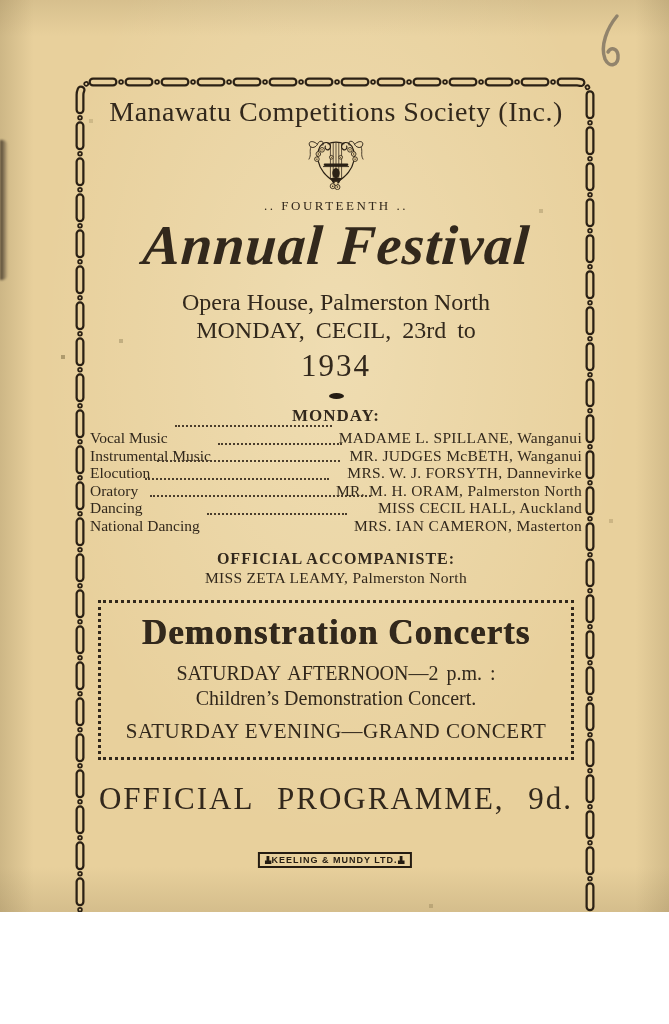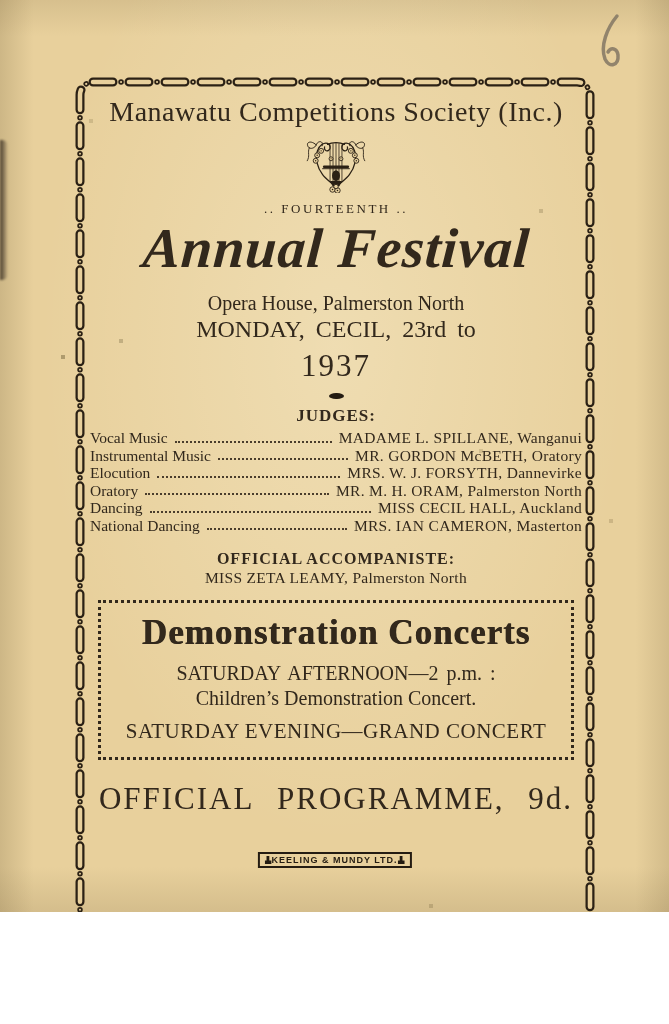--- a/index.html
+++ b/index.html
@@ -25,27 +25,27 @@
 
   .content{
     position:absolute; left:90px; top:88px; width:492px; bottom:95px;
     display:flex; flex-direction:column; align-items:center; text-align:center;
   }
   .society{font-size:28px; letter-spacing:.5px; white-space:nowrap; margin-top:8px;}
   .lyre{margin-top:6px;}
   .fourteenth{font-size:13px; letter-spacing:2.5px; margin-top:8px;}
   .festival{font-size:56px; font-style:italic; font-weight:bold; line-height:1.05;
     margin-top:2px; transform:skewX(-4deg); letter-spacing:1px; white-space:nowrap;}
-  .venue{font-size:20px; margin-top:14px;}
+  .venue{font-size:24px; margin-top:14px;}
   .dateline{font-size:24px; line-height:1.22; word-spacing:5px; white-space:nowrap;}
   .year{font-size:31px; letter-spacing:2px; margin-top:3px;}
   .dot{width:15px; height:15px; border-radius:50%; background:#241c12; margin:9px 0 7px;}
   .judges-heading{font-size:17px; font-weight:bold; letter-spacing:1px;}
   .judges{width:100%; margin-top:3px; font-size:15.5px;}
-  .judge-row{display:flex; align-items:flex-end; line-height:17.5px; white-space:nowrap;}
+  .judge-row{display:flex; align-items:flex-start; line-height:17.5px; white-space:nowrap;}
   .judge-cat{flex:none;}
   .leader{flex:1 1 auto; border-bottom:2px dotted #4a3d2c; margin:0 7px; transform:translateY(-4px); min-width:20px;}
   .judge-name{flex:none; letter-spacing:.3px;}
   .accomp-heading{font-size:16px; font-weight:bold; letter-spacing:1px; margin-top:16px;}
   .accomp-name{font-size:15.5px; margin-top:1px; letter-spacing:.3px;}
   .demo-box{width:458px; border:3px dotted #32281c; margin-top:13px; padding:8px 6px 13px;}
   .demo-title{font-size:35px; font-weight:bold; letter-spacing:1px; text-shadow:.6px 0 0 #32281c; margin-top:2px;}
   .demo-line1{font-size:20px; margin-top:9px; word-spacing:3px;}
   .demo-line2{font-size:20px; margin-top:2px;}
   .demo-line3{font-size:21px; margin-top:9px; letter-spacing:.5px;}
@@ -132,34 +132,34 @@
           <circle cx="73" cy="114" r="1.6"></circle>
         <circle cx="60" cy="50" r="1.2"></circle>
           <circle cx="80" cy="50" r="1.2"></circle>
       </g>
     </svg>
 
     <div class="fourteenth">.. FOURTEENTH ..</div>
     <div class="festival">Annual Festival</div>
     <div class="venue">Opera House, Palmerston North</div>
     <div class="dateline">MONDAY, CECIL, 23rd to</div>
-    <div class="year">1937</div>
+    <div class="year">1934</div>
     <div class="dot"></div>
 
-    <div class="judges-heading">JUDGES:</div>
+    <div class="judges-heading">MONDAY:</div>
     <div class="judges">
       <div class="judge-row">
         <span class="judge-cat">Vocal Music</span>
         <span class="leader"></span>
         <span class="judge-name">MADAME L. SPILLANE, Wanganui</span>
       </div>
       <div class="judge-row">
         <span class="judge-cat">Instrumental Music</span>
         <span class="leader"></span>
-        <span class="judge-name">MR. GORDON McBETH, Oratory</span>
+        <span class="judge-name">MR. JUDGES McBETH, Wanganui</span>
       </div>
       <div class="judge-row">
         <span class="judge-cat">Elocution</span>
         <span class="leader"></span>
         <span class="judge-name">MRS. W. J. FORSYTH, Dannevirke</span>
       </div>
       <div class="judge-row">
         <span class="judge-cat">Oratory</span>
         <span class="leader"></span>
         <span class="judge-name">MR. M. H. ORAM, Palmerston North</span>

